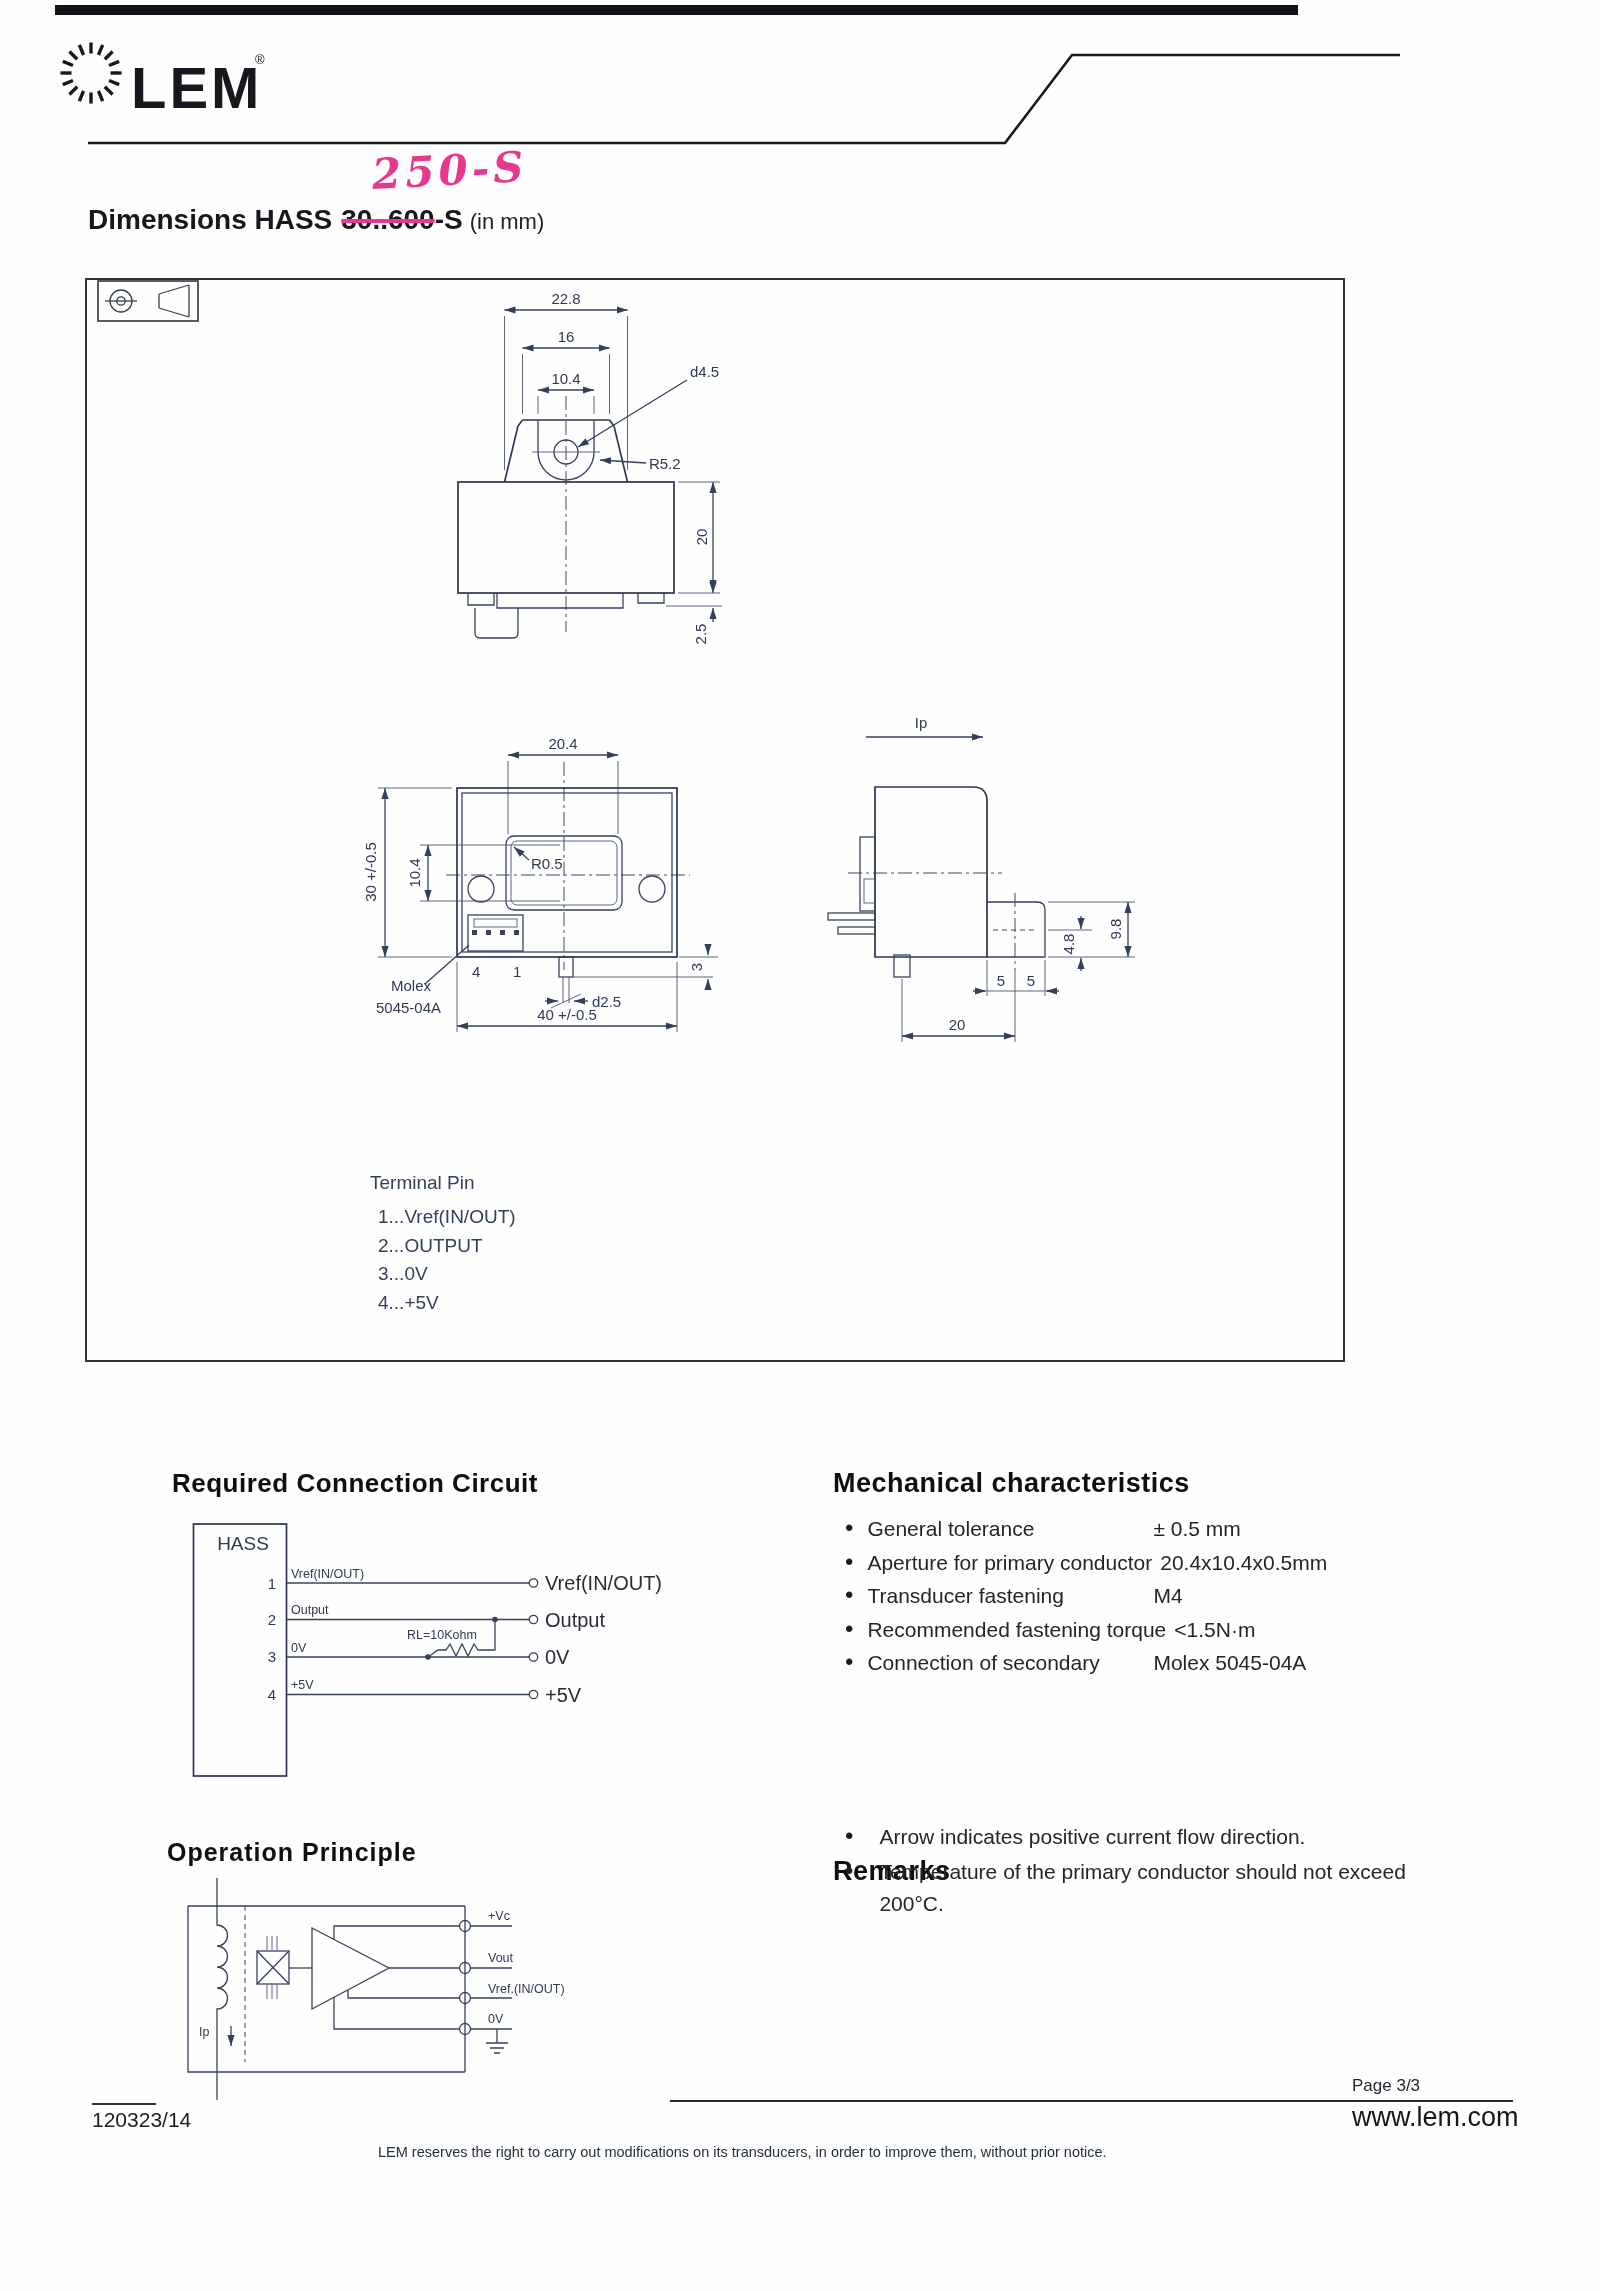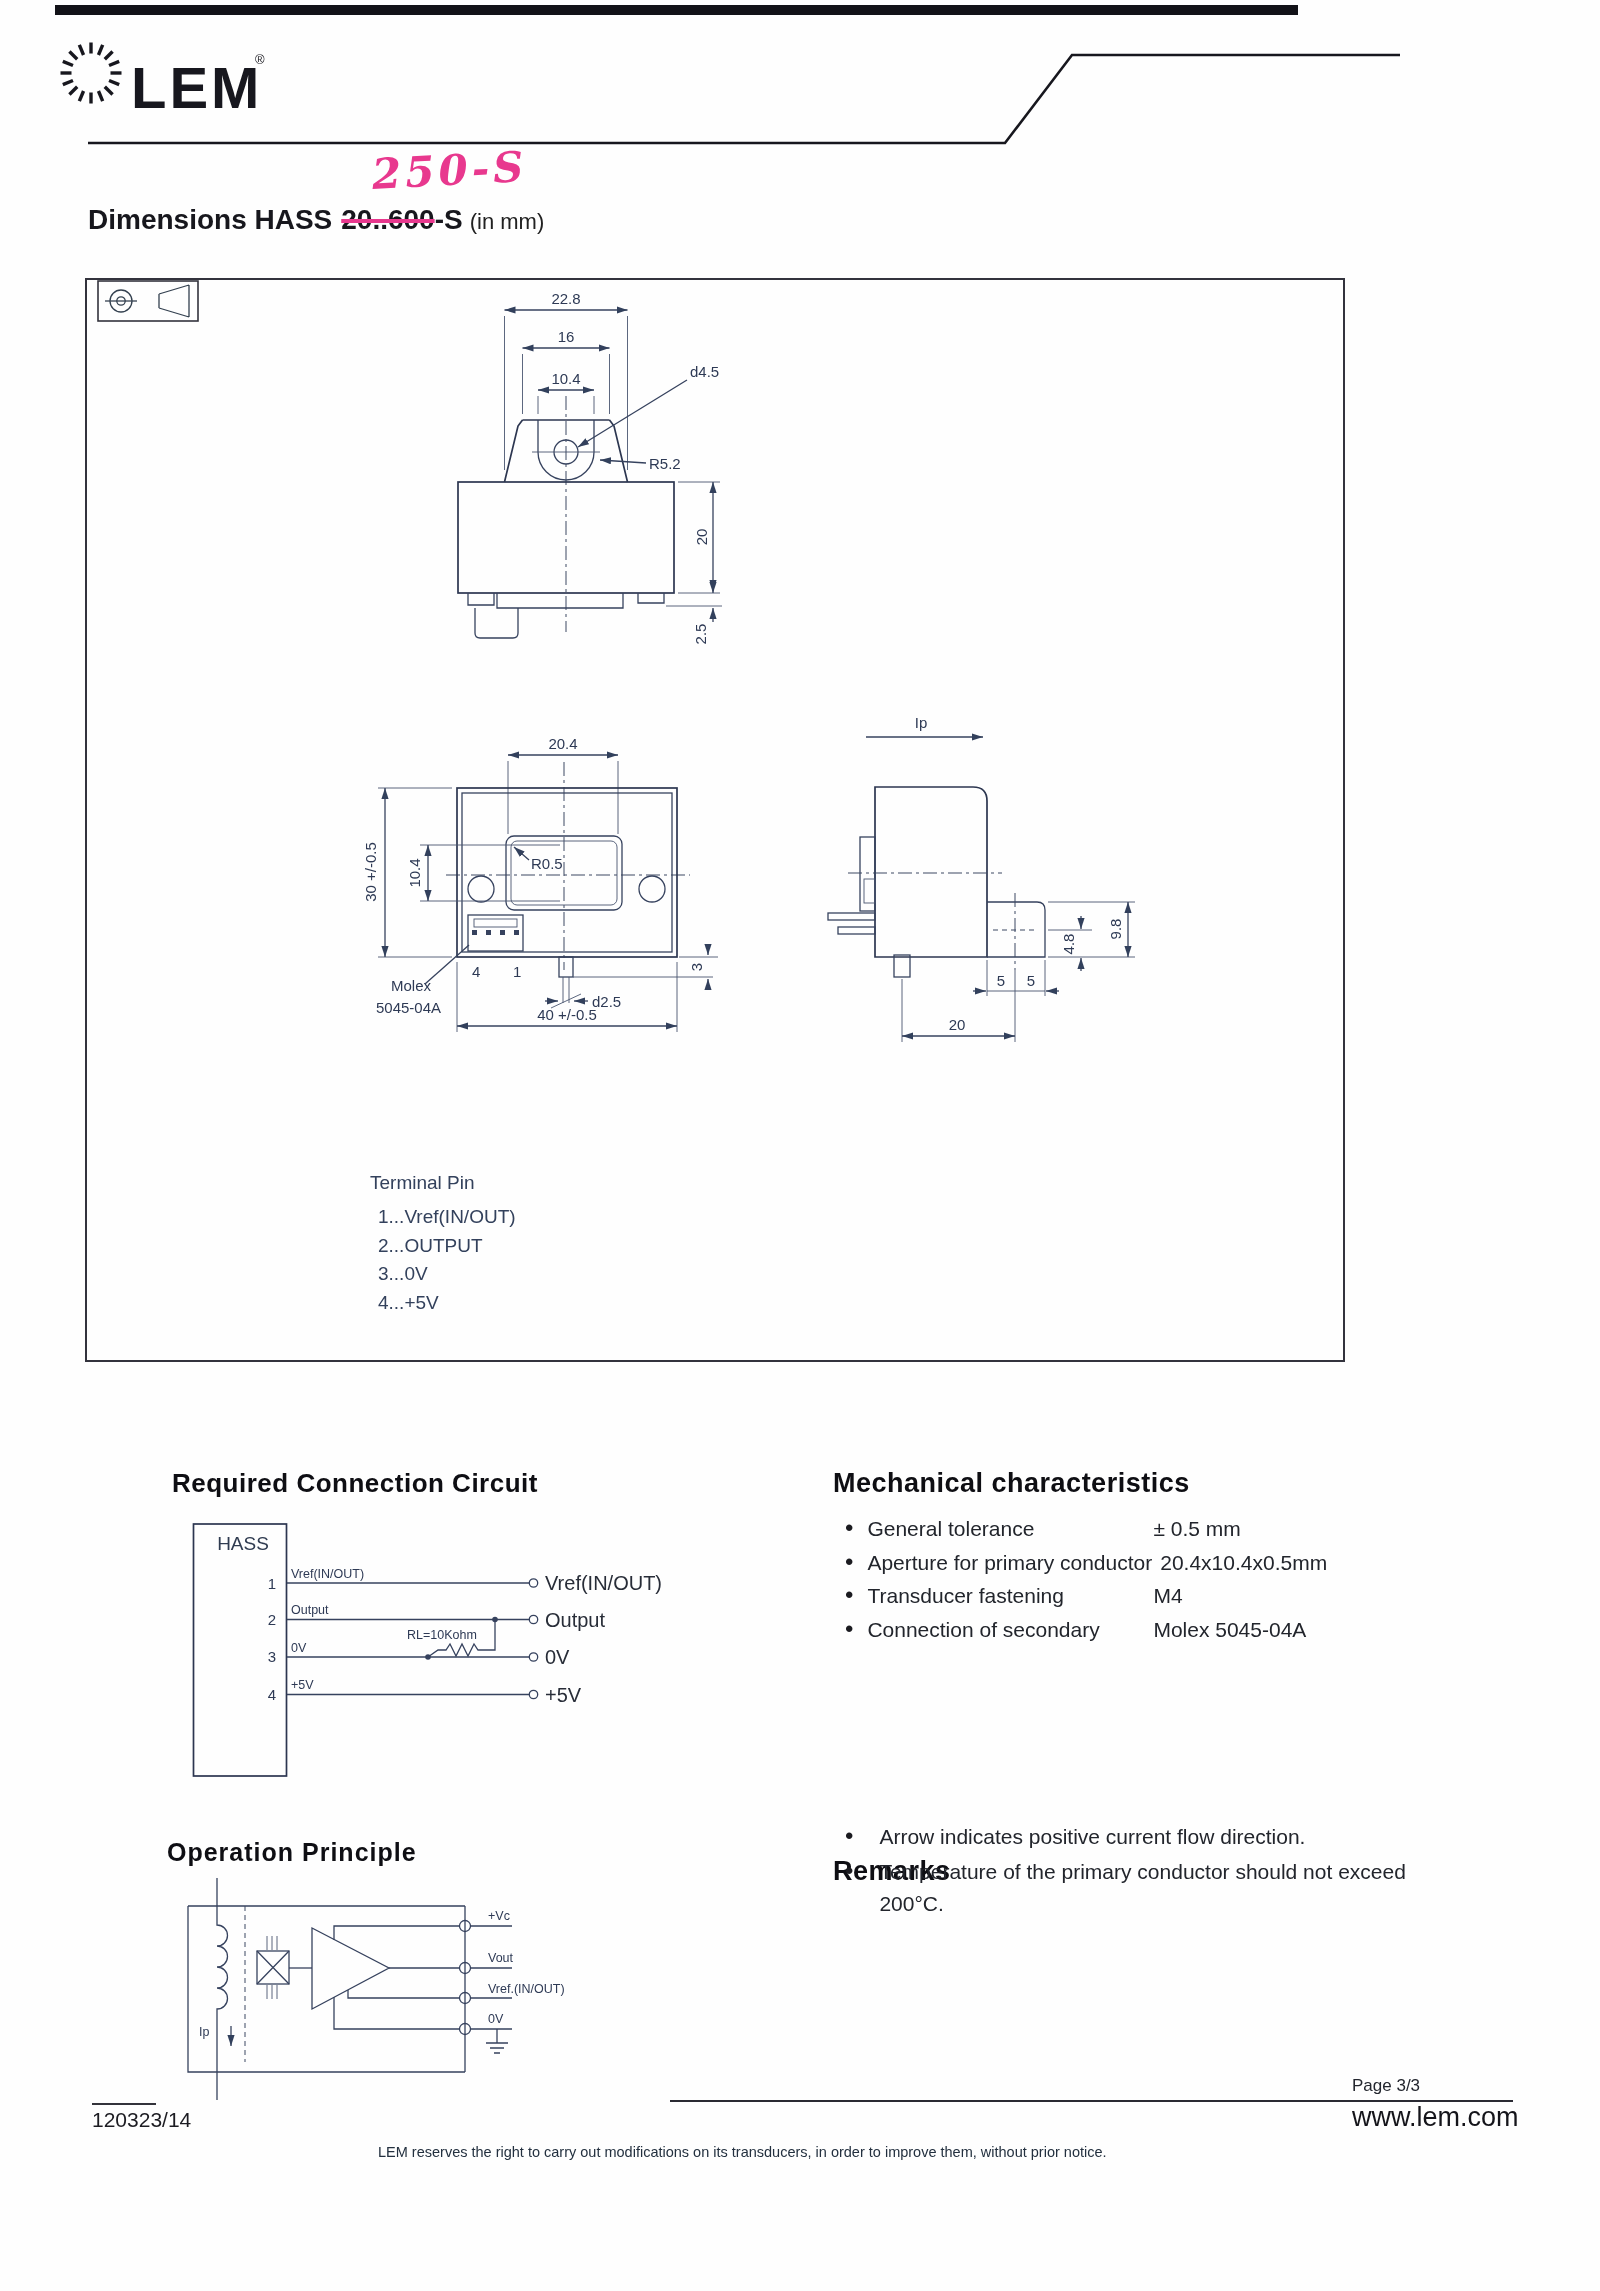--- a/index.html
+++ b/index.html
@@ -87,21 +87,21 @@
       <line x1="36" y1="16.5" x2="36" y2="27.5" transform="rotate(315 36 47)"></line>
       <line x1="36" y1="16.5" x2="36" y2="27.5" transform="rotate(337.5 36 47)"></line>
     </g>
     <text x="76" y="82" font-size="58" font-weight="bold" letter-spacing="3" fill="#17171e">LEM</text>
     <text x="200" y="38" font-size="13" fill="#17171e">®</text>
   </svg>
 
   <div class="handwritten">250-S</div>
 
   <div class="title">
-    <span class="pfx">Dimensions HASS</span><span class="struck">20..600</span><span>-S</span><span class="unit">(in mm)</span>
+    <span class="pfx">Dimensions HASS</span><span class="struck">30..600</span><span>-S</span><span class="unit">(in mm)</span>
   </div>
 
   <div class="main-box"></div>
 
   <svg class="abs" style="left:97px;top:280px;" width="102" height="42" viewBox="0 0 102 42">
     <rect x="1" y="1" width="100" height="40" fill="none" stroke="#33333d" stroke-width="1.6"></rect>
     <g stroke="#33404f" stroke-width="1.3" fill="none">
       <circle cx="24" cy="21" r="11"></circle>
       <circle cx="24" cy="21" r="4.2"></circle>
       <line x1="8" y1="21" x2="40" y2="21"></line>
@@ -301,20 +301,25 @@
       <span class="lbl">Aperture for primary conductor</span>
       <span class="val">20.4x10.4x0.5mm</span>
     </div>
     <div class="mech-row">
       <span class="blt"></span>
       <span class="lbl">Transducer fastening</span>
       <span class="val">M4</span>
     </div>
     <div class="mech-row">
       <span class="blt"></span>
+      <span class="lbl">Recommended fastening torque</span>
+      <span class="val">&lt;1.5N·m</span>
+    </div>
+    <div class="mech-row">
+      <span class="blt"></span>
       <span class="lbl">Connection of secondary</span>
       <span class="val">Molex 5045-04A</span>
     </div>
   </div>
 
   <div class="sec-heading" id="remarks-heading">Remarks</div>
   <div class="remarks-list">
     <div class="rem-row">
       <span class="blt"></span>
       <span class="txt">Arrow indicates positive current flow direction.</span>

